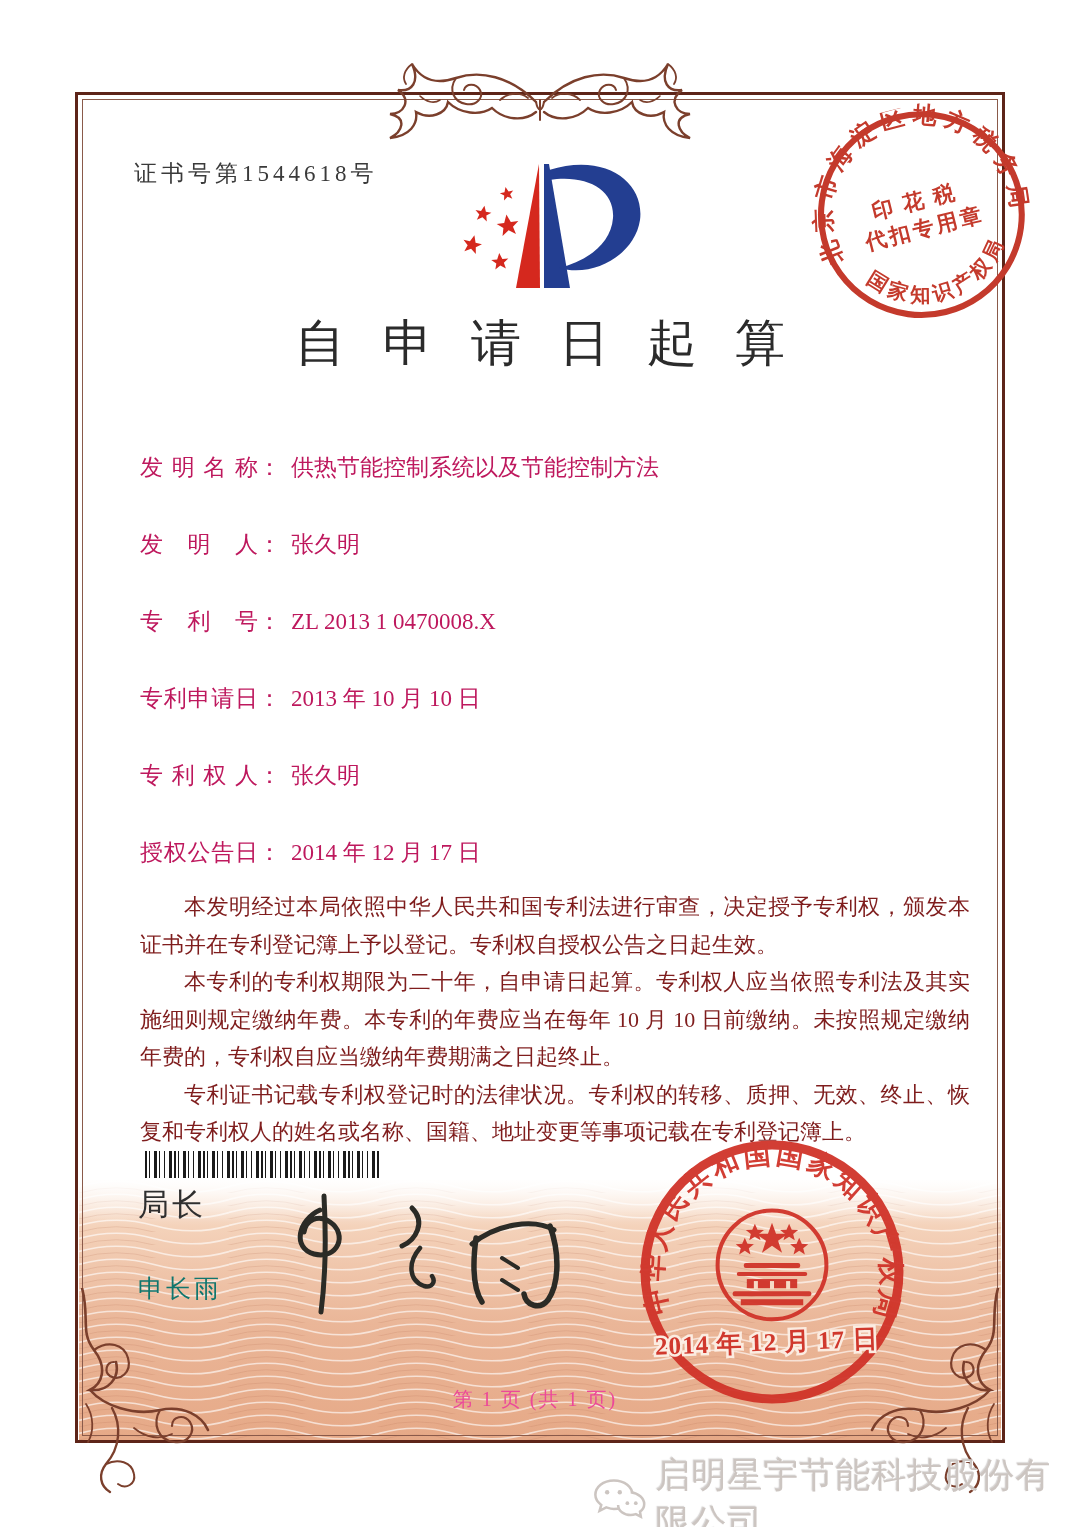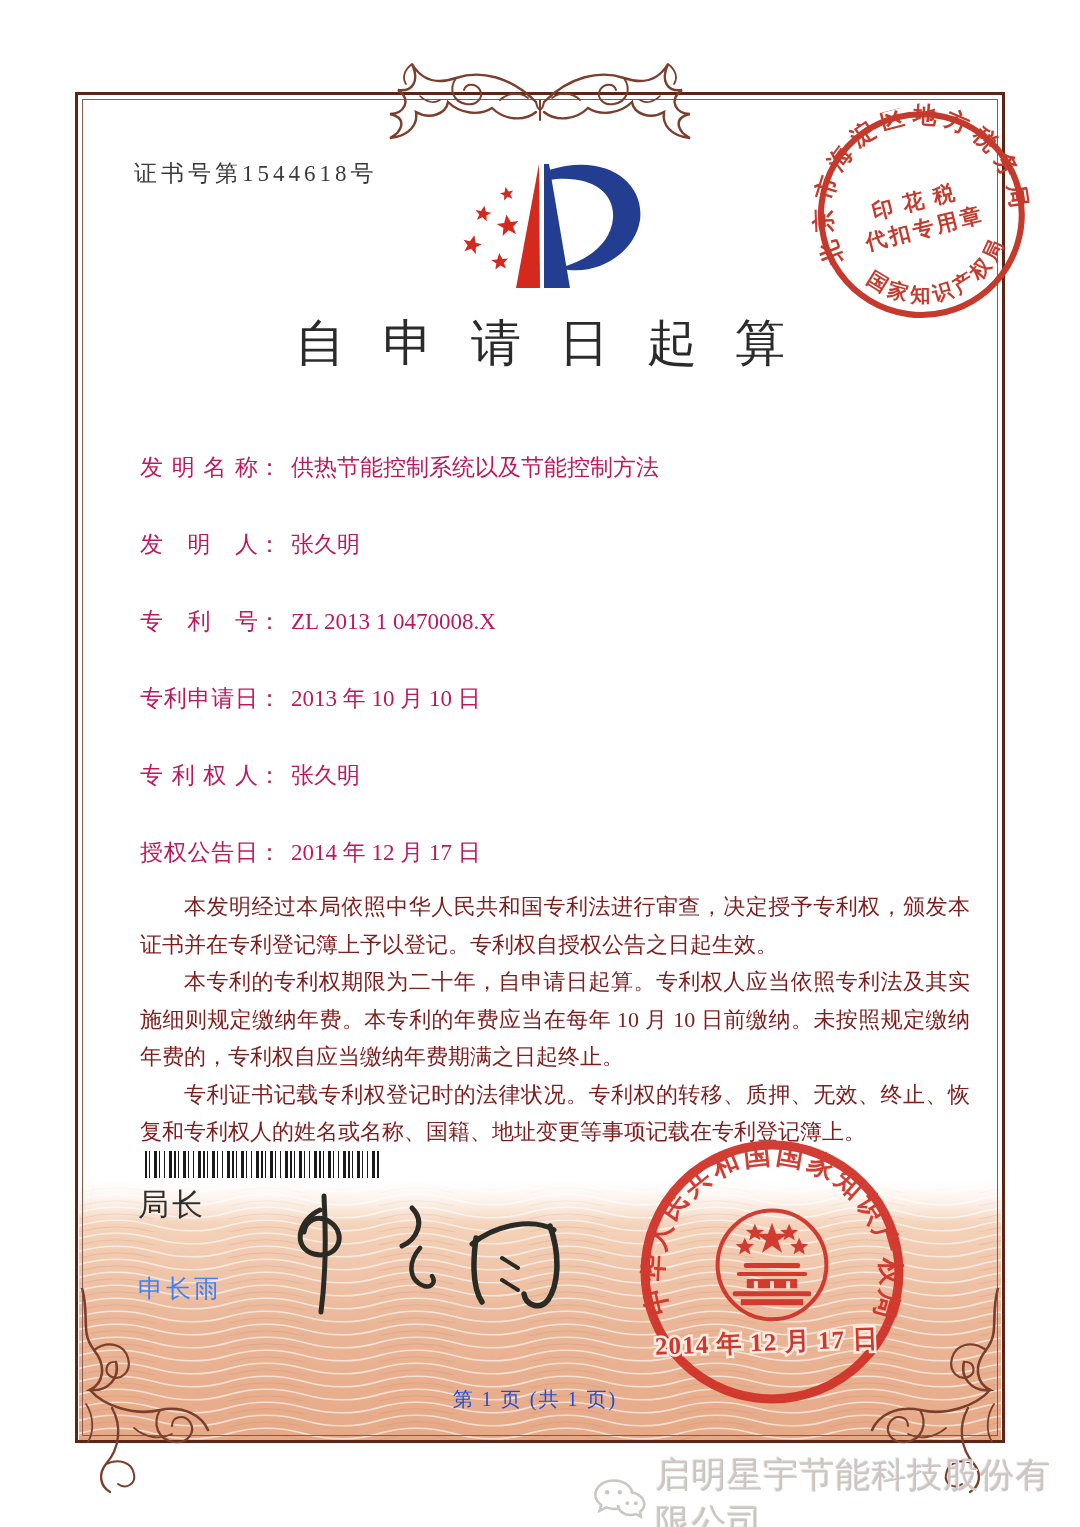--- a/index.html
+++ b/index.html
@@ -31,33 +31,33 @@
   .band { position:absolute; left:79px; top:1180px; }
 
   .barcode { position:absolute; left:145px; top:1151px; width:236px; height:27px;
     background:repeating-linear-gradient(90deg,
       #1a1a1a 0 2px, #fff 2px 4px, #1a1a1a 4px 5px, #fff 5px 9px,
       #1a1a1a 9px 12px, #fff 12px 14px, #1a1a1a 14px 15px, #fff 15px 19px,
       #1a1a1a 19px 20px, #fff 20px 24px, #1a1a1a 24px 27px, #fff 27px 29px); }
 
   .sig-role { position:absolute; left:138px; top:1184px; font-size:31px; color:#2f2f2f;
     font-family:Liberation Serif, serif; letter-spacing:3px; }
-  .sig-name { position:absolute; left:138px; top:1272px; font-size:25px; color:#3b82f6;
+  .sig-name { position:absolute; left:138px; top:1272px; font-size:25px; color:#0f766e;
     font-family:"Liberation Sans","DejaVu Sans",sans-serif; letter-spacing:3px; }
   .signature-svg { position:absolute; left:262px; top:1186px; }
 
   .seal-svg { position:absolute; left:636px; top:1136px; opacity:.94; }
   .stamp-svg { position:absolute; left:813px; top:106px; }
   .logo-svg { position:absolute; left:437px; top:148px; }
   .dragon-svg { position:absolute; left:360px; top:56px; }
   .corner-left-svg { position:absolute; left:64px; top:1288px; }
   .corner-right-svg { position:absolute; left:866px; top:1288px; transform:scaleX(-1); }
 
   .footer-page { position:absolute; left:120px; top:1386px; width:830px; text-align:center;
-    font-size:20px; color:#1d4ed8; letter-spacing:2px; }
+    font-size:20px; color:#ec4899; letter-spacing:2px; }
 
   .watermark { position:absolute; left:592px; top:1452px; display:flex; align-items:center;
     font-family:"Liberation Sans","DejaVu Sans",sans-serif; }
   .watermark-text { font-size:35px; letter-spacing:1px; color:#ccc5c1;
     text-shadow:1px 1px 0 #ffffff, -1px -1px 1px rgba(90,80,75,.25); }
 </style>
 </head>
 <body>
 
 <div class="page">

